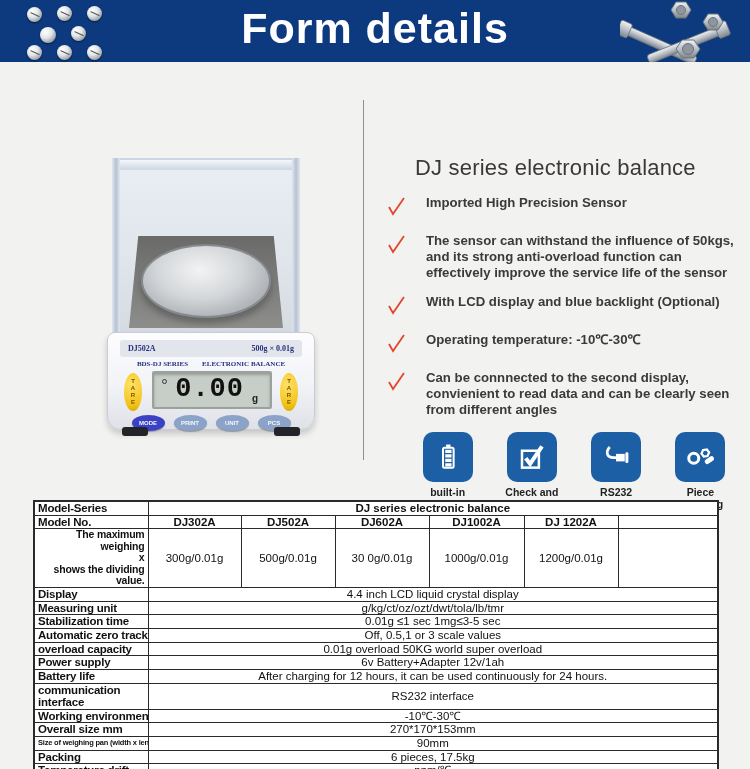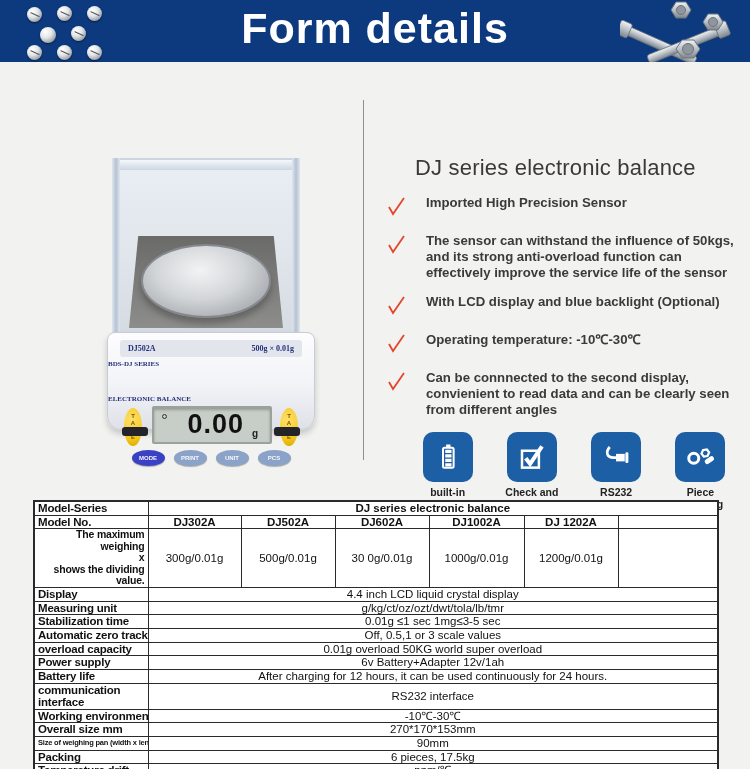--- a/index.html
+++ b/index.html
@@ -37,26 +37,26 @@
               clip-path:polygon(6% 0, 94% 0, 100% 100%, 0 100%); }
   .pan { position:absolute; left:26px; bottom:14px; width:130px; height:74px; border-radius:50%;
          background:radial-gradient(ellipse at 45% 35%, #f2f3f4 0%, #d2d5d8 45%, #a8abaf 80%, #8c9093 100%);
          border:2px solid #85888c; box-shadow:0 6px 6px rgba(0,0,0,.25); }
   .base { position:absolute; left:44px; top:232px; width:208px; height:98px;
           background:linear-gradient(180deg,#fdfdff 0%, #f2f3f7 55%, #dfe1e8 100%);
           border-radius:8px 8px 14px 14px; border:1px solid #c9ccd4; box-shadow:0 4px 6px rgba(0,0,0,.18); }
   .name-strip { display:flex; justify-content:space-between; align-items:center; margin:7px 12px 0;
                 height:17px; padding:0 8px; background:#e2e5ec; border-radius:3px;
                 color:#25307a; font-size:8px; font-weight:bold; font-family:"Liberation Serif", serif; }
-  .series-line { display:flex; justify-content:center; gap:27px; margin-top:3px;
-                 color:#25307a; font-size:7px; font-weight:bold; font-family:"Liberation Serif", serif;flex-direction:column; }
+  .series-line { display:flex; justify-content:center; gap:14px; margin-top:3px;
+                 color:#25307a; font-size:7px; font-weight:bold; font-family:"Liberation Serif", serif; }
   .panel { position:relative; margin-top:3px; height:42px; }
   .lcd { position:absolute; left:44px; top:0; width:120px; height:38px; background:#c7cec7;
          border:2px solid #9aa29b; border-radius:2px; box-shadow:inset 0 2px 3px rgba(0,0,0,.25); }
-  .lcd .digits { position:absolute; right:26px; top:1px; font-family:Liberation Sans, sans-serif;
+  .lcd .digits { position:absolute; right:26px; top:1px; font-family:Liberation Mono, monospace;
                  font-weight:bold; font-size:27px; color:#111; letter-spacing:1px; }
   .lcd .unit { position:absolute; right:12px; bottom:3px; font-size:10px; font-weight:bold; color:#222; }
   .lcd .zero-dot { position:absolute; left:8px; top:6px; width:5px; height:5px; border:1px solid #333; border-radius:50%; }
   .tare { position:absolute; top:2px; width:18px; height:38px; border-radius:50%;
           background:radial-gradient(circle at 40% 30%, #ffe066, #f2c318 70%, #d9a900);
           color:#7c5200; font-size:6px; font-weight:bold; text-align:center;
           display:flex; align-items:center; justify-content:center;
           writing-mode:vertical-lr; text-orientation:upright; letter-spacing:1px; }
   .tare.left { left:16px; } .tare.right { right:16px; }
   .keys { display:flex; justify-content:center; gap:9px; margin-top:2px; }

